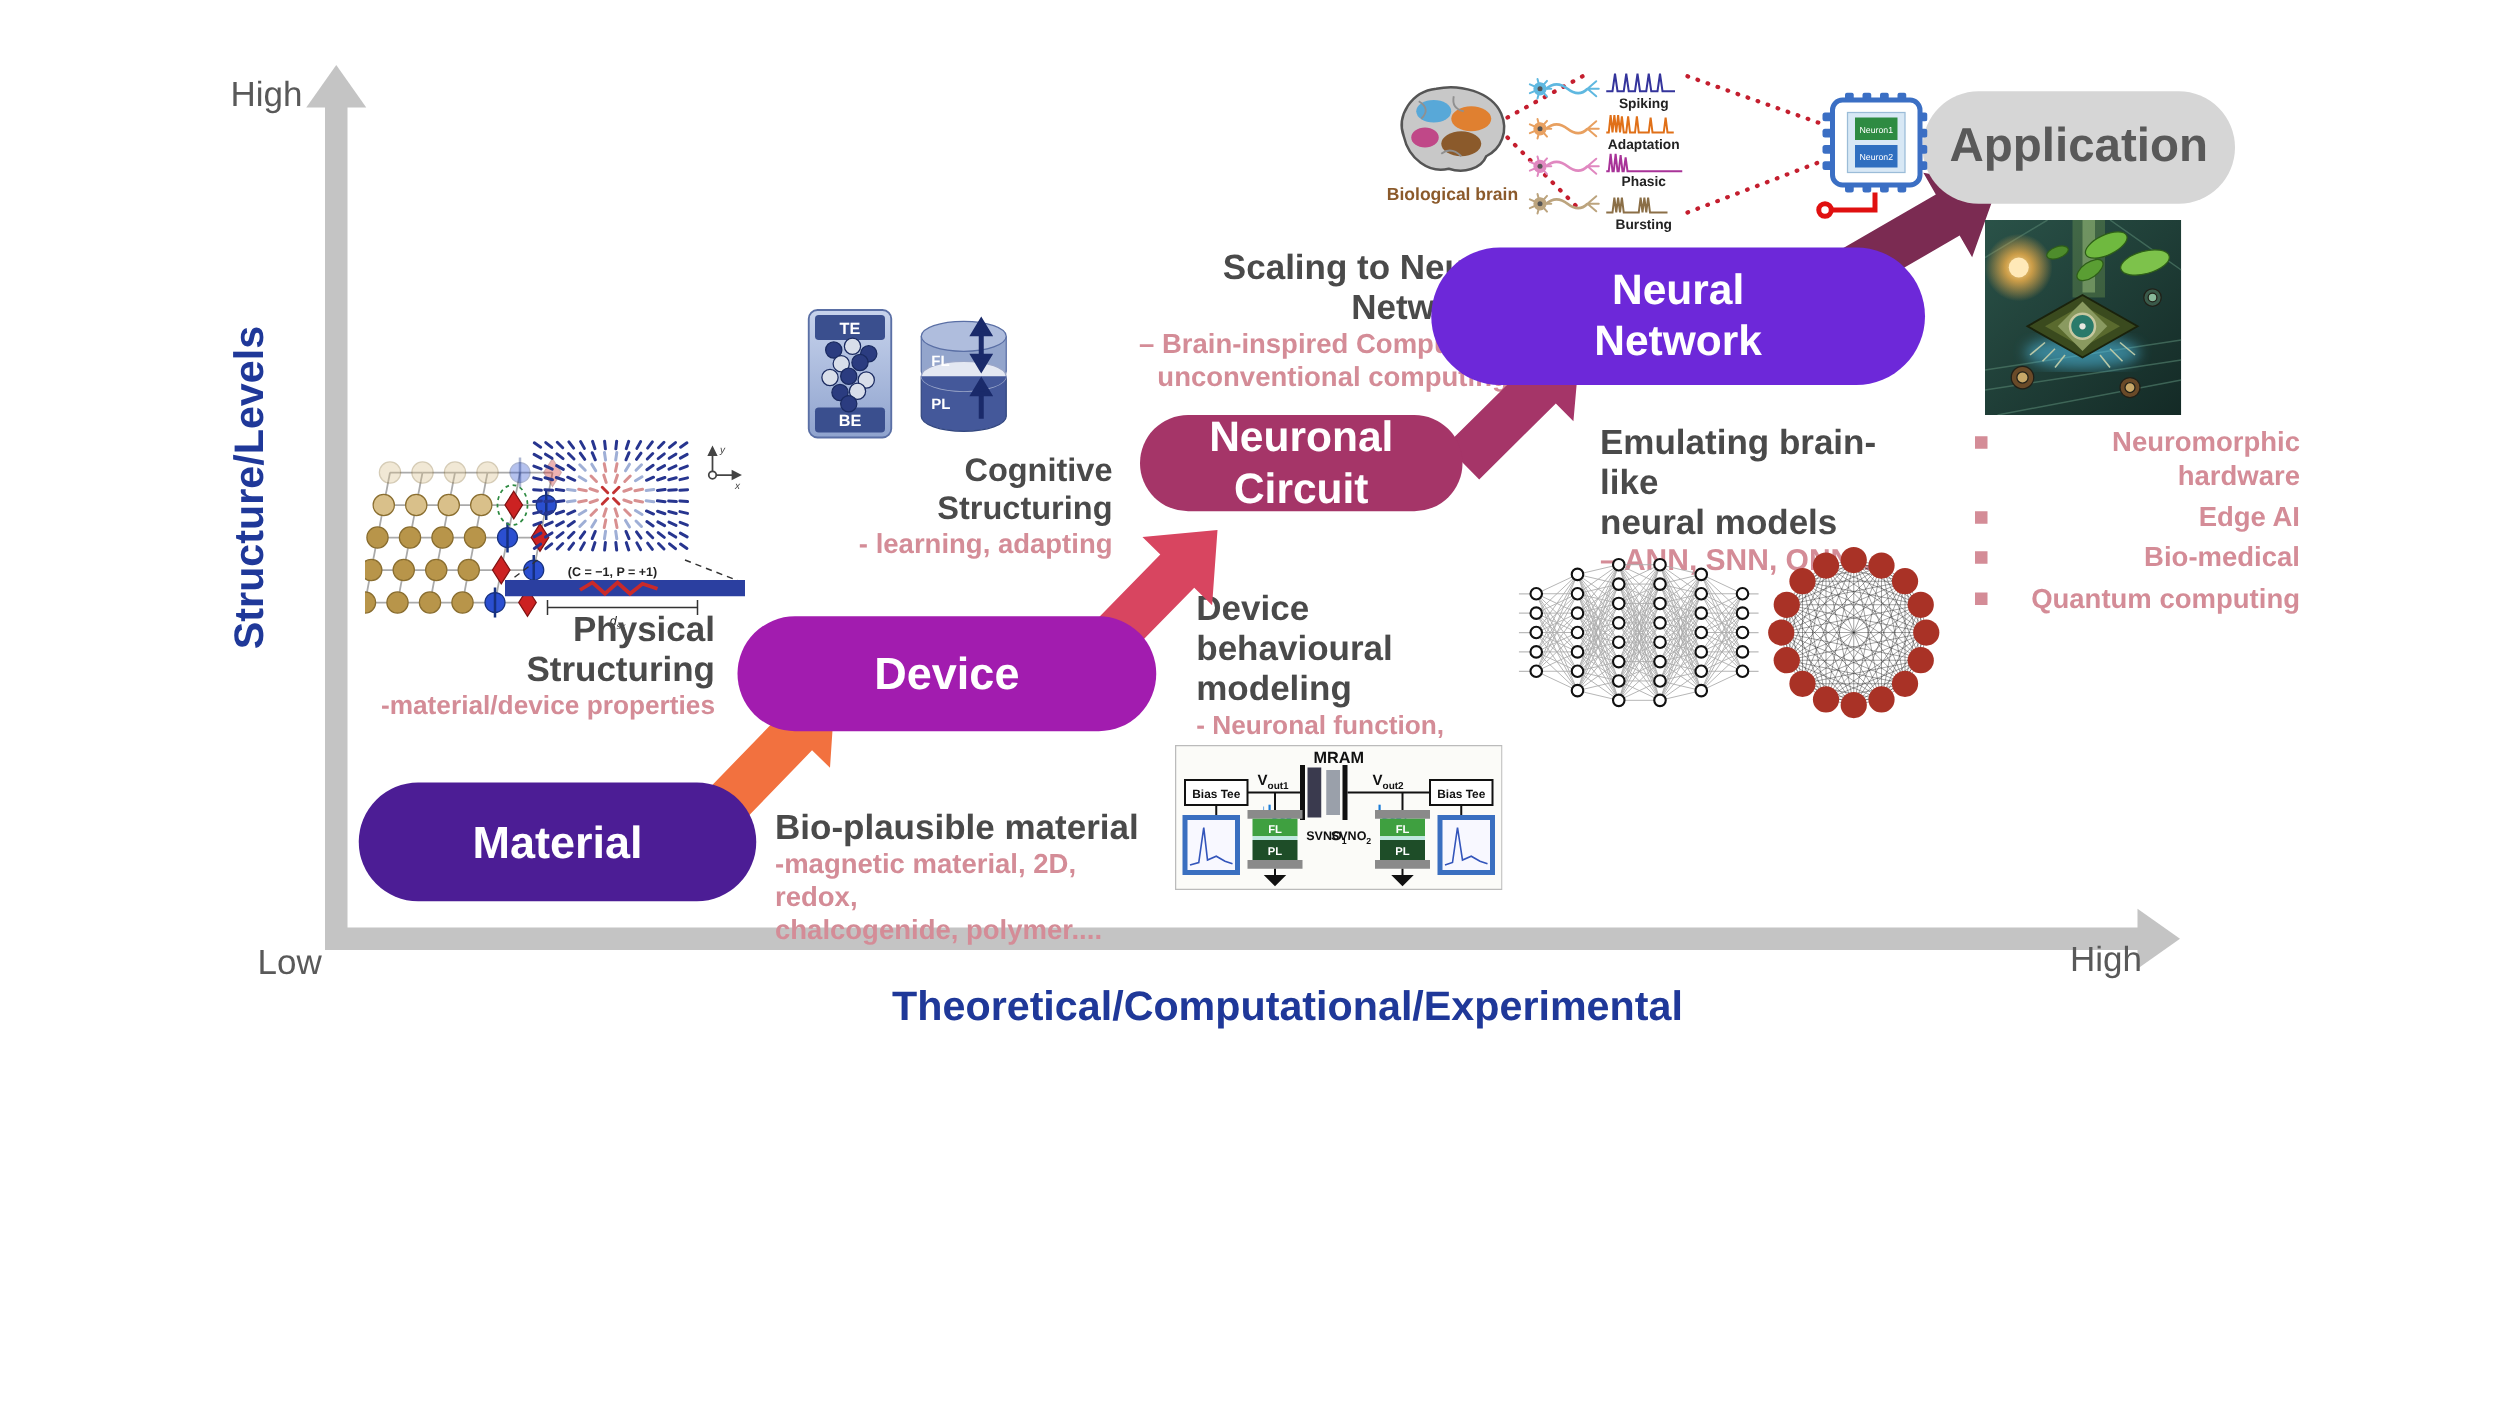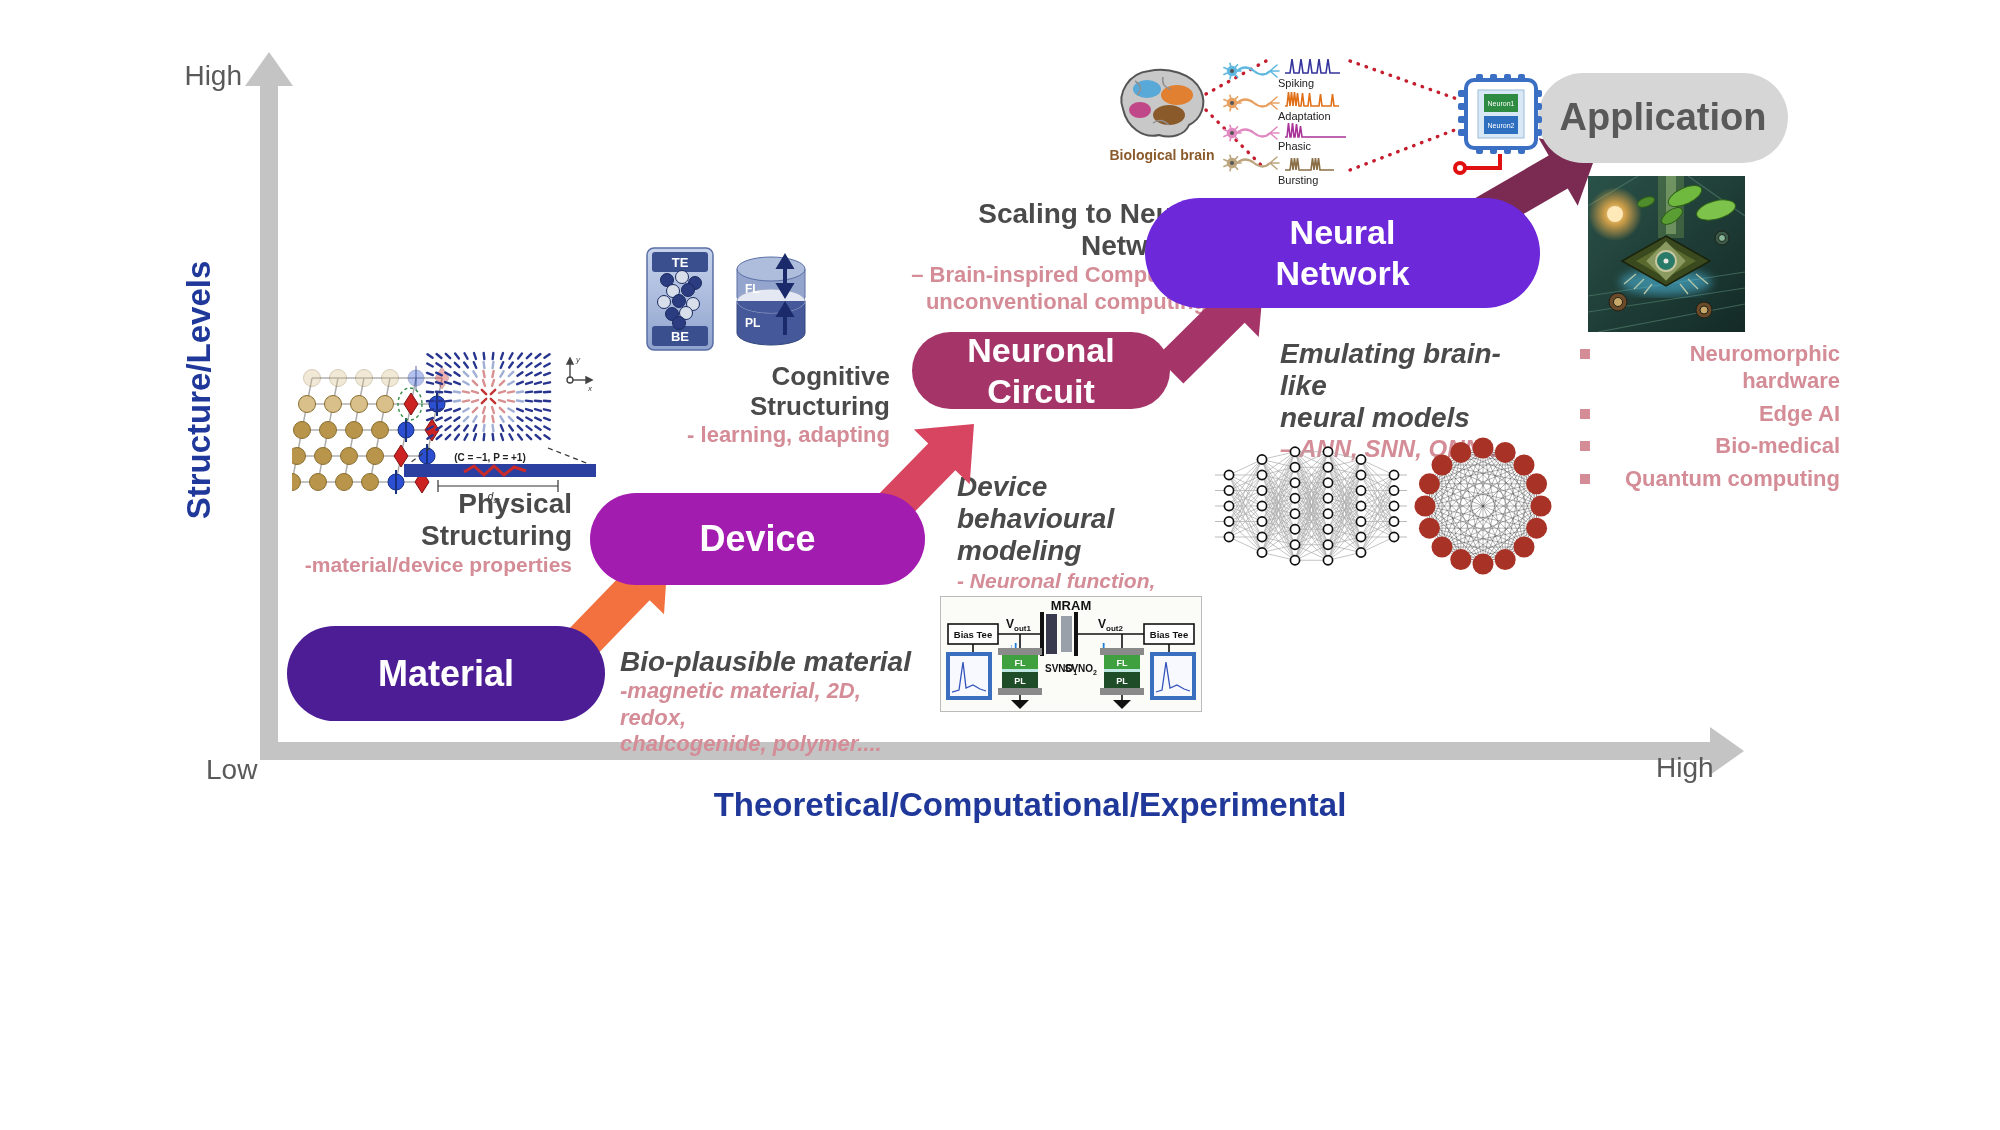--- a/index.html
+++ b/index.html
@@ -15,28 +15,28 @@
           border-bottom:34px solid #C4C4C4;}
   .tri-right{width:0;height:0;border-top:24px solid transparent;border-bottom:24px solid transparent;
           border-left:34px solid #C4C4C4;}
   
   .pill{border-radius:60px;color:#fff;font-weight:bold;display:flex;align-items:center;
         justify-content:center;text-align:center;line-height:1.2;}
   
   .ann-title{color:#4A4A4A;font-weight:bold;font-size:28px;line-height:1.15;}
   .ann-sub{color:#D48C97;font-weight:bold;font-size:21px;line-height:1.2;}
   .right{text-align:right;}
-  .left{text-align:left;font-style:italic;}
+  .left{text-align:left;}
   
   ul.apps{list-style:none;margin:0;padding:0;}
   ul.apps li{position:relative;padding-left:30px;color:#D48C97;font-weight:bold;
              font-size:22px;line-height:1.22;margin-bottom:6px;text-align:right;}
   ul.apps li::before{content:"";position:absolute;left:2px;top:8px;width:10px;height:10px;
              background:#D48C97;}
-  .spike-label{font-size:11px;font-weight:normal;color:#222;text-align:left;}
+  .spike-label{font-size:11px;font-weight:bold;color:#222;text-align:center;}
   #brain-caption{color:#8B5A2B;font-weight:bold;font-size:14px;text-align:center;}
   svg{display:block;}
   svg text{font-family:"Liberation Sans",sans-serif;}
 </style>
 </head>
 <body>
 
 <div id="canvas">
 
   <div class="abs tri-up" style="left:245px;top:4px;"></div>

